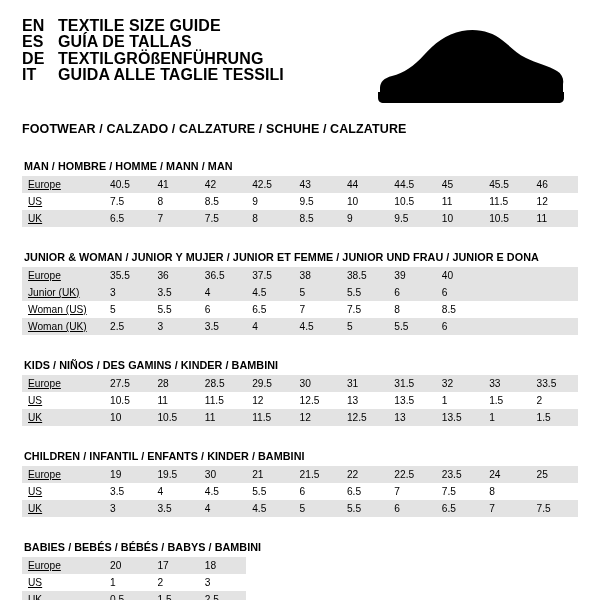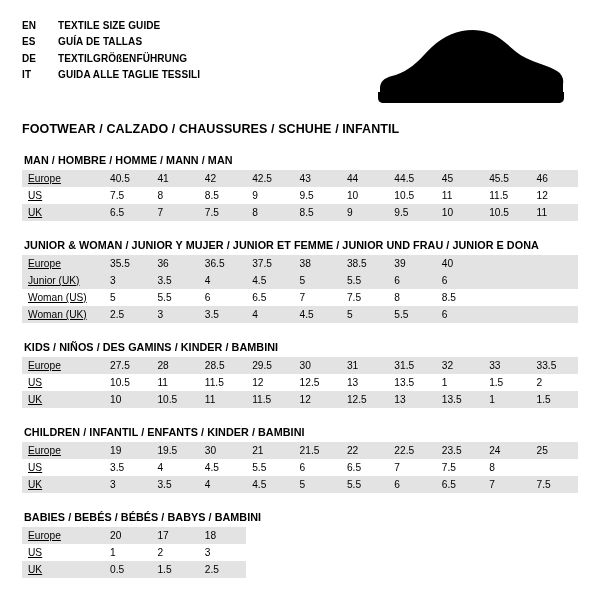--- a/index.html
+++ b/index.html
@@ -25,21 +25,21 @@
   .header {
     display: flex;
     align-items: flex-start;
     justify-content: space-between;
   }
   .lang-list {
     display: block;
   }
   .lang-row {
     display: flex;
-    font-size: 10px;
+    font-size: 16px;
     line-height: 16.4px;
     font-weight: bold;
     letter-spacing: 0.1px;
   }
   .lang-code {
     width: 36px;
     flex: 0 0 36px;
   }
   .lang-text {
     white-space: nowrap;
@@ -55,21 +55,21 @@
     display: block;
   }
   .section-title {
     margin-top: 14px;
     font-size: 12.5px;
     font-weight: bold;
     letter-spacing: 0.1px;
   }
   
   .block {
-    margin-top: 18px;
+    margin-top: 24px;
   }
   .block-title {
     font-size: 10.8px;
     font-weight: bold;
     letter-spacing: 0.05px;
     margin-bottom: 4px;
     padding-left: 2px;
   }
   table.size {
     border-collapse: collapse;
@@ -124,21 +124,21 @@
     </div>
 
     <div class="shoe-wrap">
       <svg width="190" height="86" viewBox="0 0 190 86" xmlns="http://www.w3.org/2000/svg">
         <path fill="#000000" d="M6 66 C6 60 10 56 18 54 C30 51 40 44 50 33 C60 22 72 12 88 9 C104 6 118 10 128 18 C136 24 142 31 152 36 C162 41 175 44 183 49 C188 52 190 57 189 62 L189 70 L6 70 Z"></path>
         <path fill="#000000" d="M4 70 L190 70 L190 76 C190 79 188 81 184 81 L10 81 C6 81 4 79 4 76 Z"></path>
       </svg>
     </div>
   </div>
 
-  <div class="section-title">FOOTWEAR / CALZADO / CHAUSSURES / SCHUHE / INFANTIL</div>
+  <div class="section-title">FOOTWEAR / CALZADO / CALZATURE / SCHUHE / CALZATURE</div>
 
   <div class="block">
     <div class="block-title">MAN / HOMBRE / HOMME / MANN / MAN</div>
     <table class="size">
       <tbody>
           <tr class="shade">
         <td class="label">Europe</td>
         <td>40.5</td>
         <td>41</td>
         <td>42</td>

